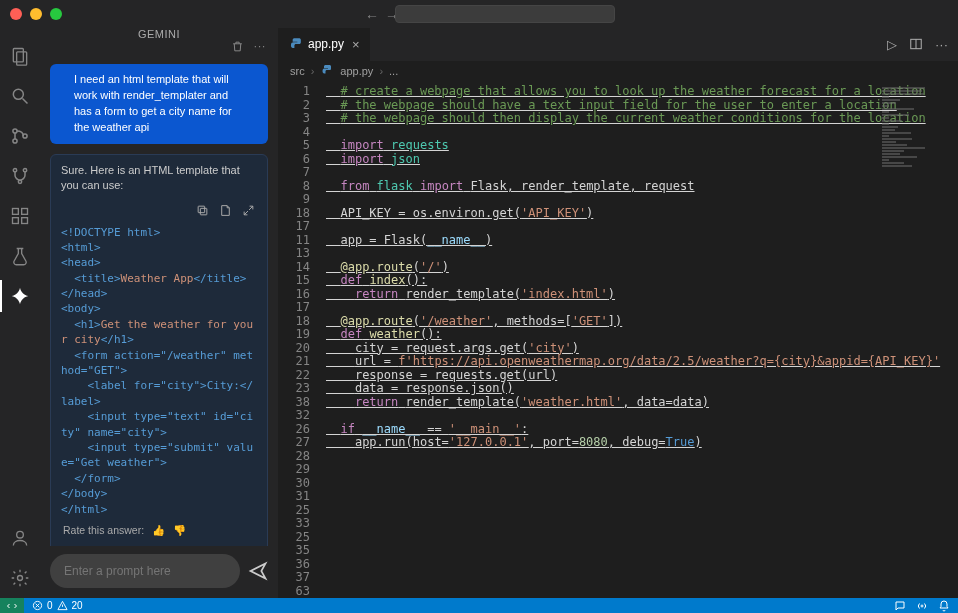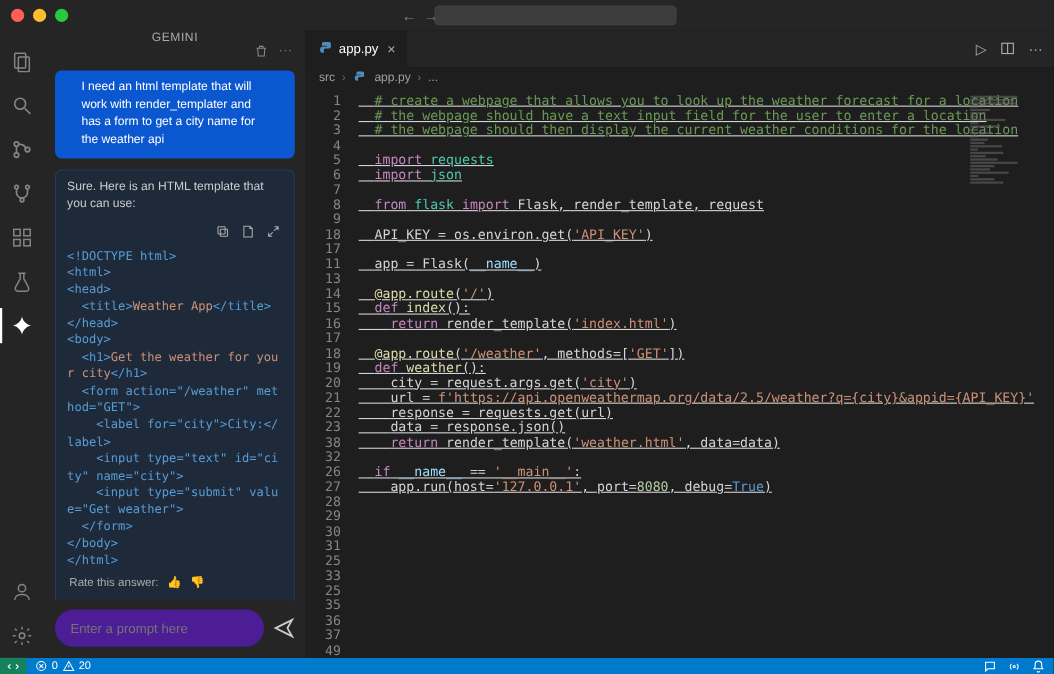--- a/index.html
+++ b/index.html
@@ -30,21 +30,21 @@
   .chat-scroll { flex:1; overflow:hidden; padding: 6px 10px 4px 10px; }
   .chat-card { background:#1e2a3a; border:1px solid #2a3b55; border-radius:6px; padding:8px 10px; font-size:11.5px; line-height:1.4; color:#cde3ff; }
   .user-bubble { background:#0b57d0; color:#fff; border-radius:6px; padding:8px 24px; font-size:11px; line-height:1.45; margin-bottom:10px; }
   .assist-intro { font-size:11px; color:#ccc; margin: 10px 0 6px 0; line-height:1.4; }
   .code-actions { display:flex; justify-content:flex-end; gap:10px; color:#aaa; padding:4px 2px; font-size:12px; }
   .sb-code { font-family: Menlo, Consolas, monospace; font-size:11px; line-height:1.4; color:#9cdcfe; white-space:pre-wrap; word-break:break-all; margin-top:4px; }
   .sb-code .tag { color:#569cd6; } .sb-code .txt { color:#ce9178; }
   .rate { display:flex; align-items:center; gap:8px; font-size:10.5px; color:#aaa; padding:6px 2px 2px 2px;}
   .related { display:flex; align-items:center; gap:8px; font-size:10.5px; font-weight:bold; color:#ccc; padding:6px 2px 6px 6px; letter-spacing:.3px;}
   .prompt-row { display:flex; align-items:center; padding:8px 10px 10px 10px; gap:8px;}
-  .prompt-input { flex:1; background:#4c1d95; border:none; border-radius:18px; height:34px; padding:0 14px; color:#ccc; font-size:12px; outline:none; }
+  .prompt-input { flex:1; background:#404040; border:none; border-radius:18px; height:34px; padding:0 14px; color:#ccc; font-size:12px; outline:none; }
   .send-icon { color:#ccc; font-size:18px; }
   
   
   .editor-group { flex:1; background:#1e1e1e; display:flex; flex-direction:column; position:relative; }
   .tabs { height:34px; background:#252526; display:flex; align-items:stretch; }
   .tab { display:flex; align-items:center; gap:6px; padding:0 10px; background:#1e1e1e; color:#fff; font-size:12px; border-right:1px solid #252526; }
   .tab-icon { width:14px; height:14px; display:inline-flex; }
   .tab-close { color:#aaa; font-size:13px; margin-left:2px;}
   .tabs-actions { margin-left:auto; display:flex; align-items:center; gap:12px; padding-right:10px; color:#aaa; font-size:13px;}
   .crumbs { height:22px; display:flex; align-items:center; gap:6px; padding:0 12px; font-size:11px; color:#a0a0a0; }
@@ -282,21 +282,21 @@
           <div>28</div>
           <div>29</div>
           <div>30</div>
           <div>31</div>
           <div>25</div>
           <div>33</div>
           <div>25</div>
           <div>35</div>
           <div>36</div>
           <div>37</div>
-          <div>49</div>
+          <div>63</div>
         </div>
       <div class="code-lines">  <span class="c-com"># create a webpage that allows you to look up the weather forecast for a location</span>
   <span class="c-com"># the webpage should have a text input field for the user to enter a location</span>
   <span class="c-com"># the webpage should then display the current weather conditions for the location</span>
 
   <span class="c-kw">import</span> <span class="c-mod">requests</span>
   <span class="c-kw">import</span> <span class="c-mod">json</span>
 
   <span class="c-kw">from</span> <span class="c-mod">flask</span> <span class="c-kw">import</span> <span>Flask, render_template, request</span>
 

